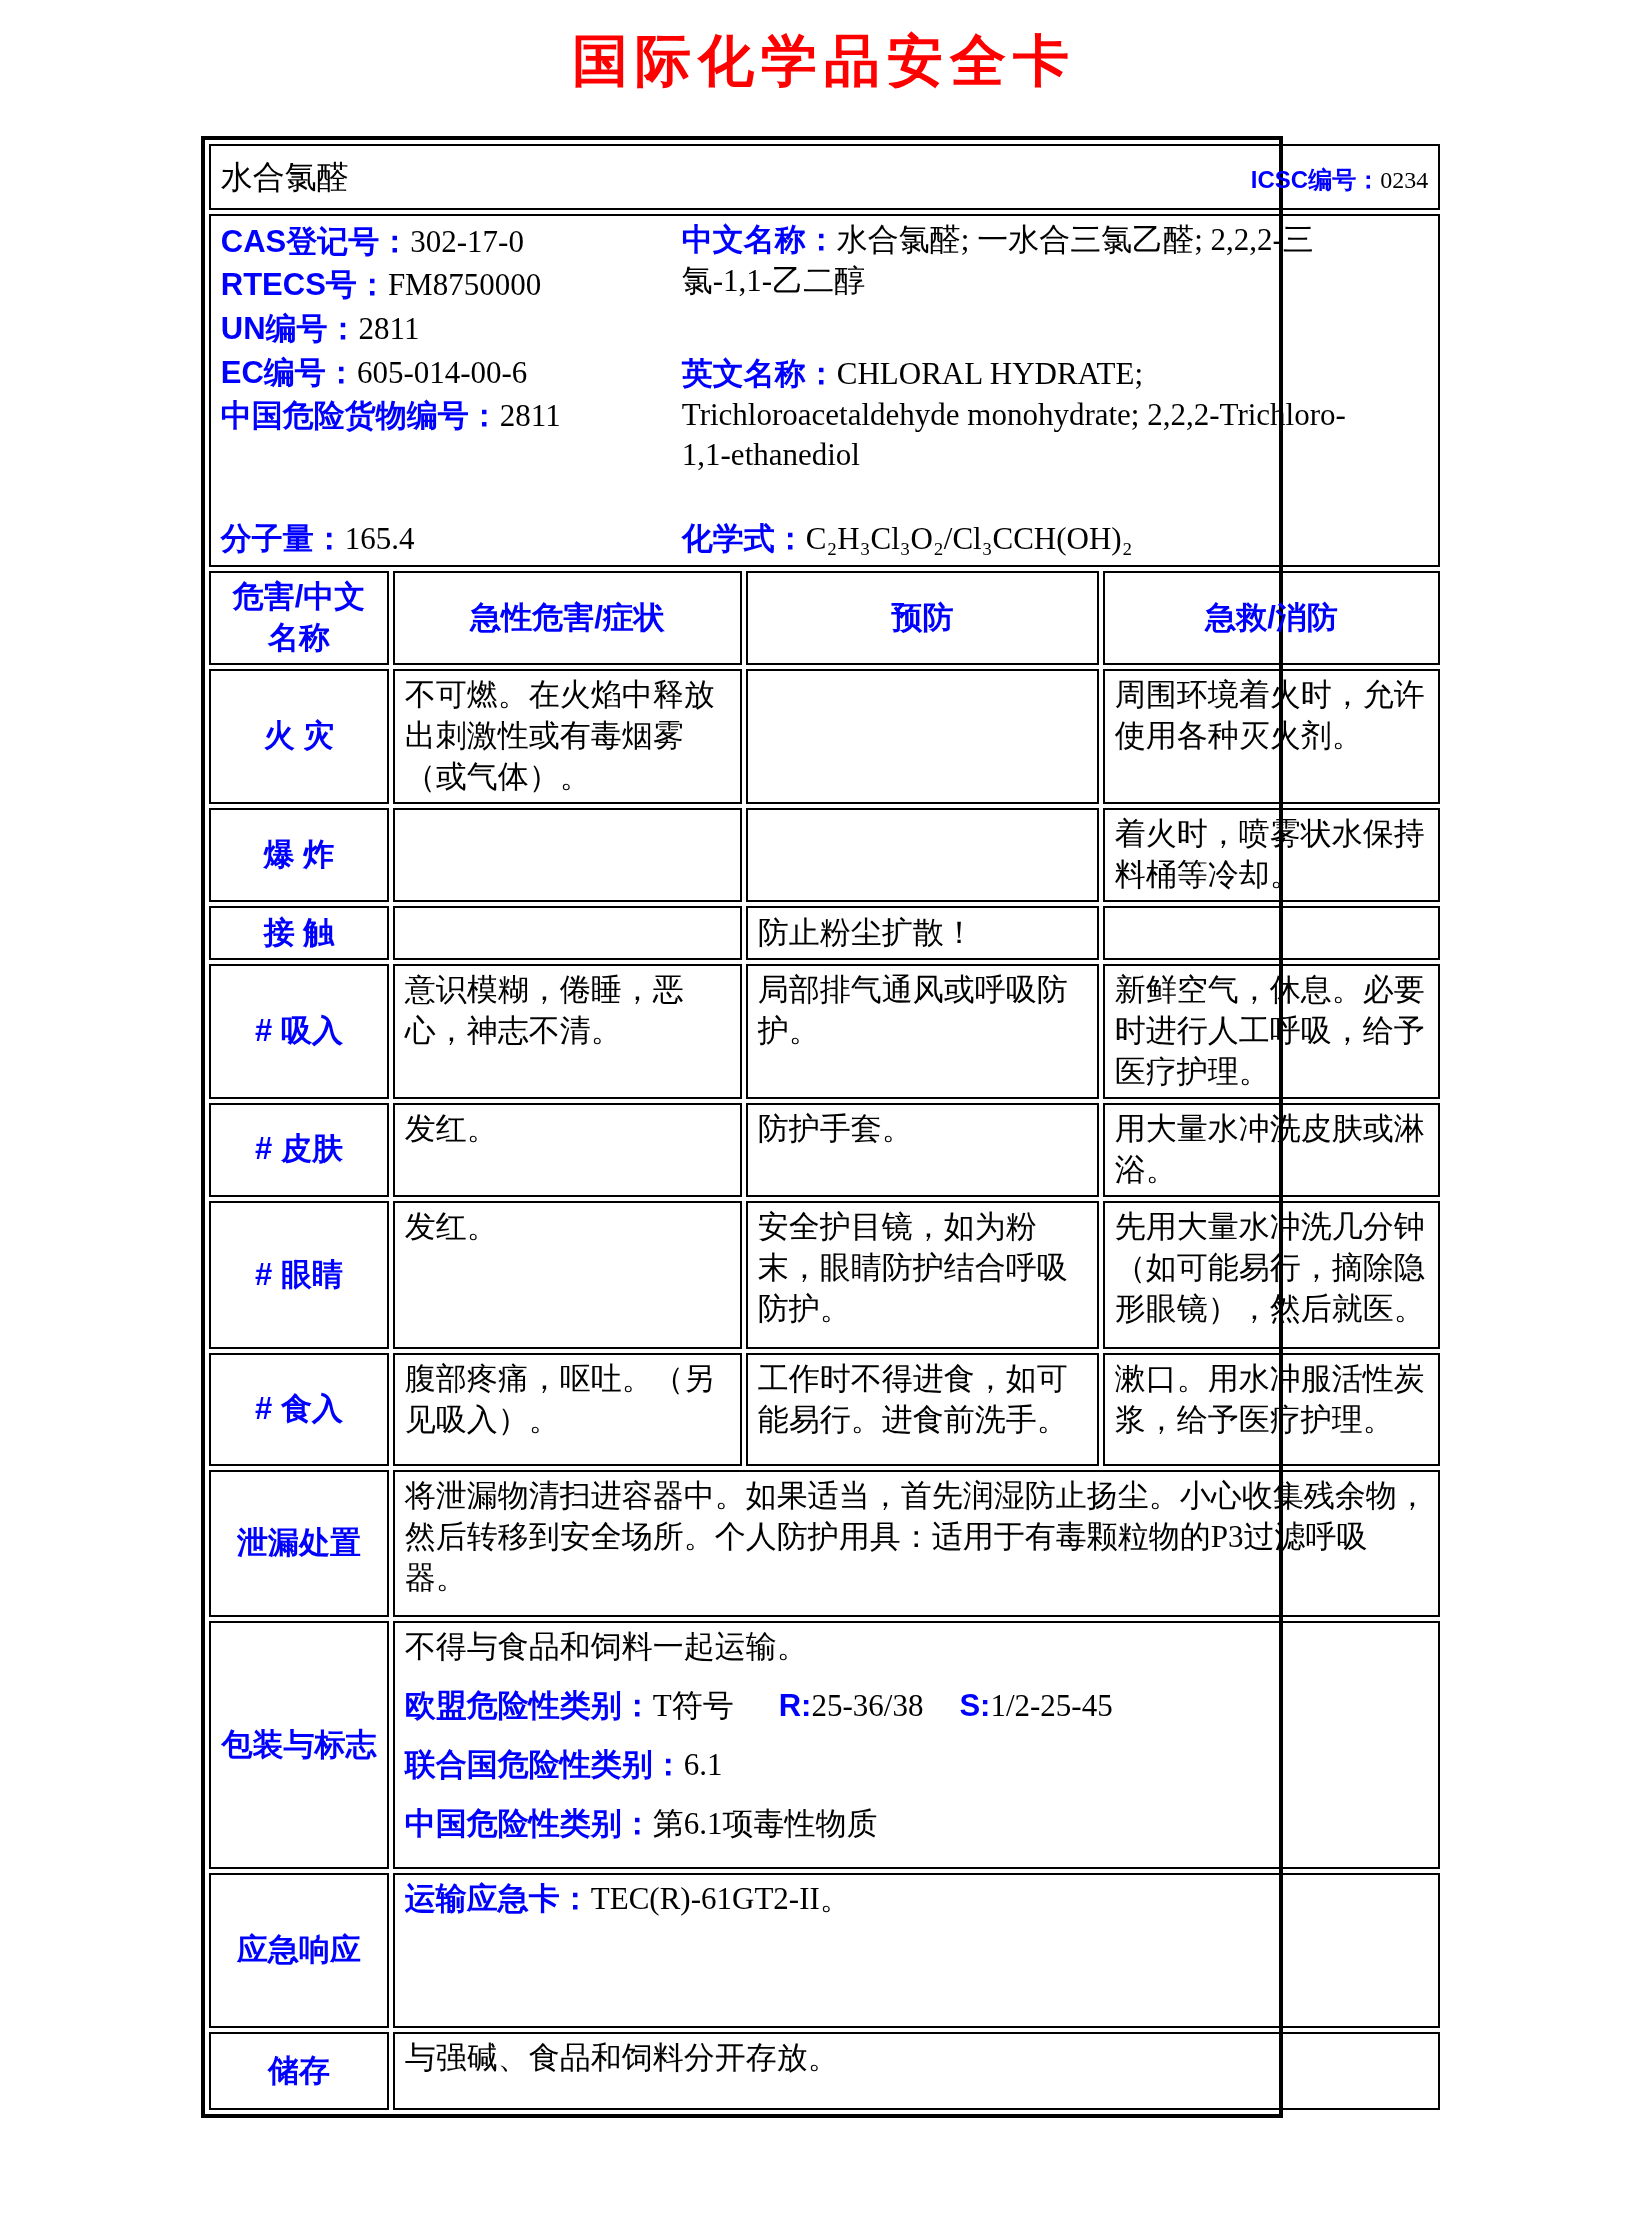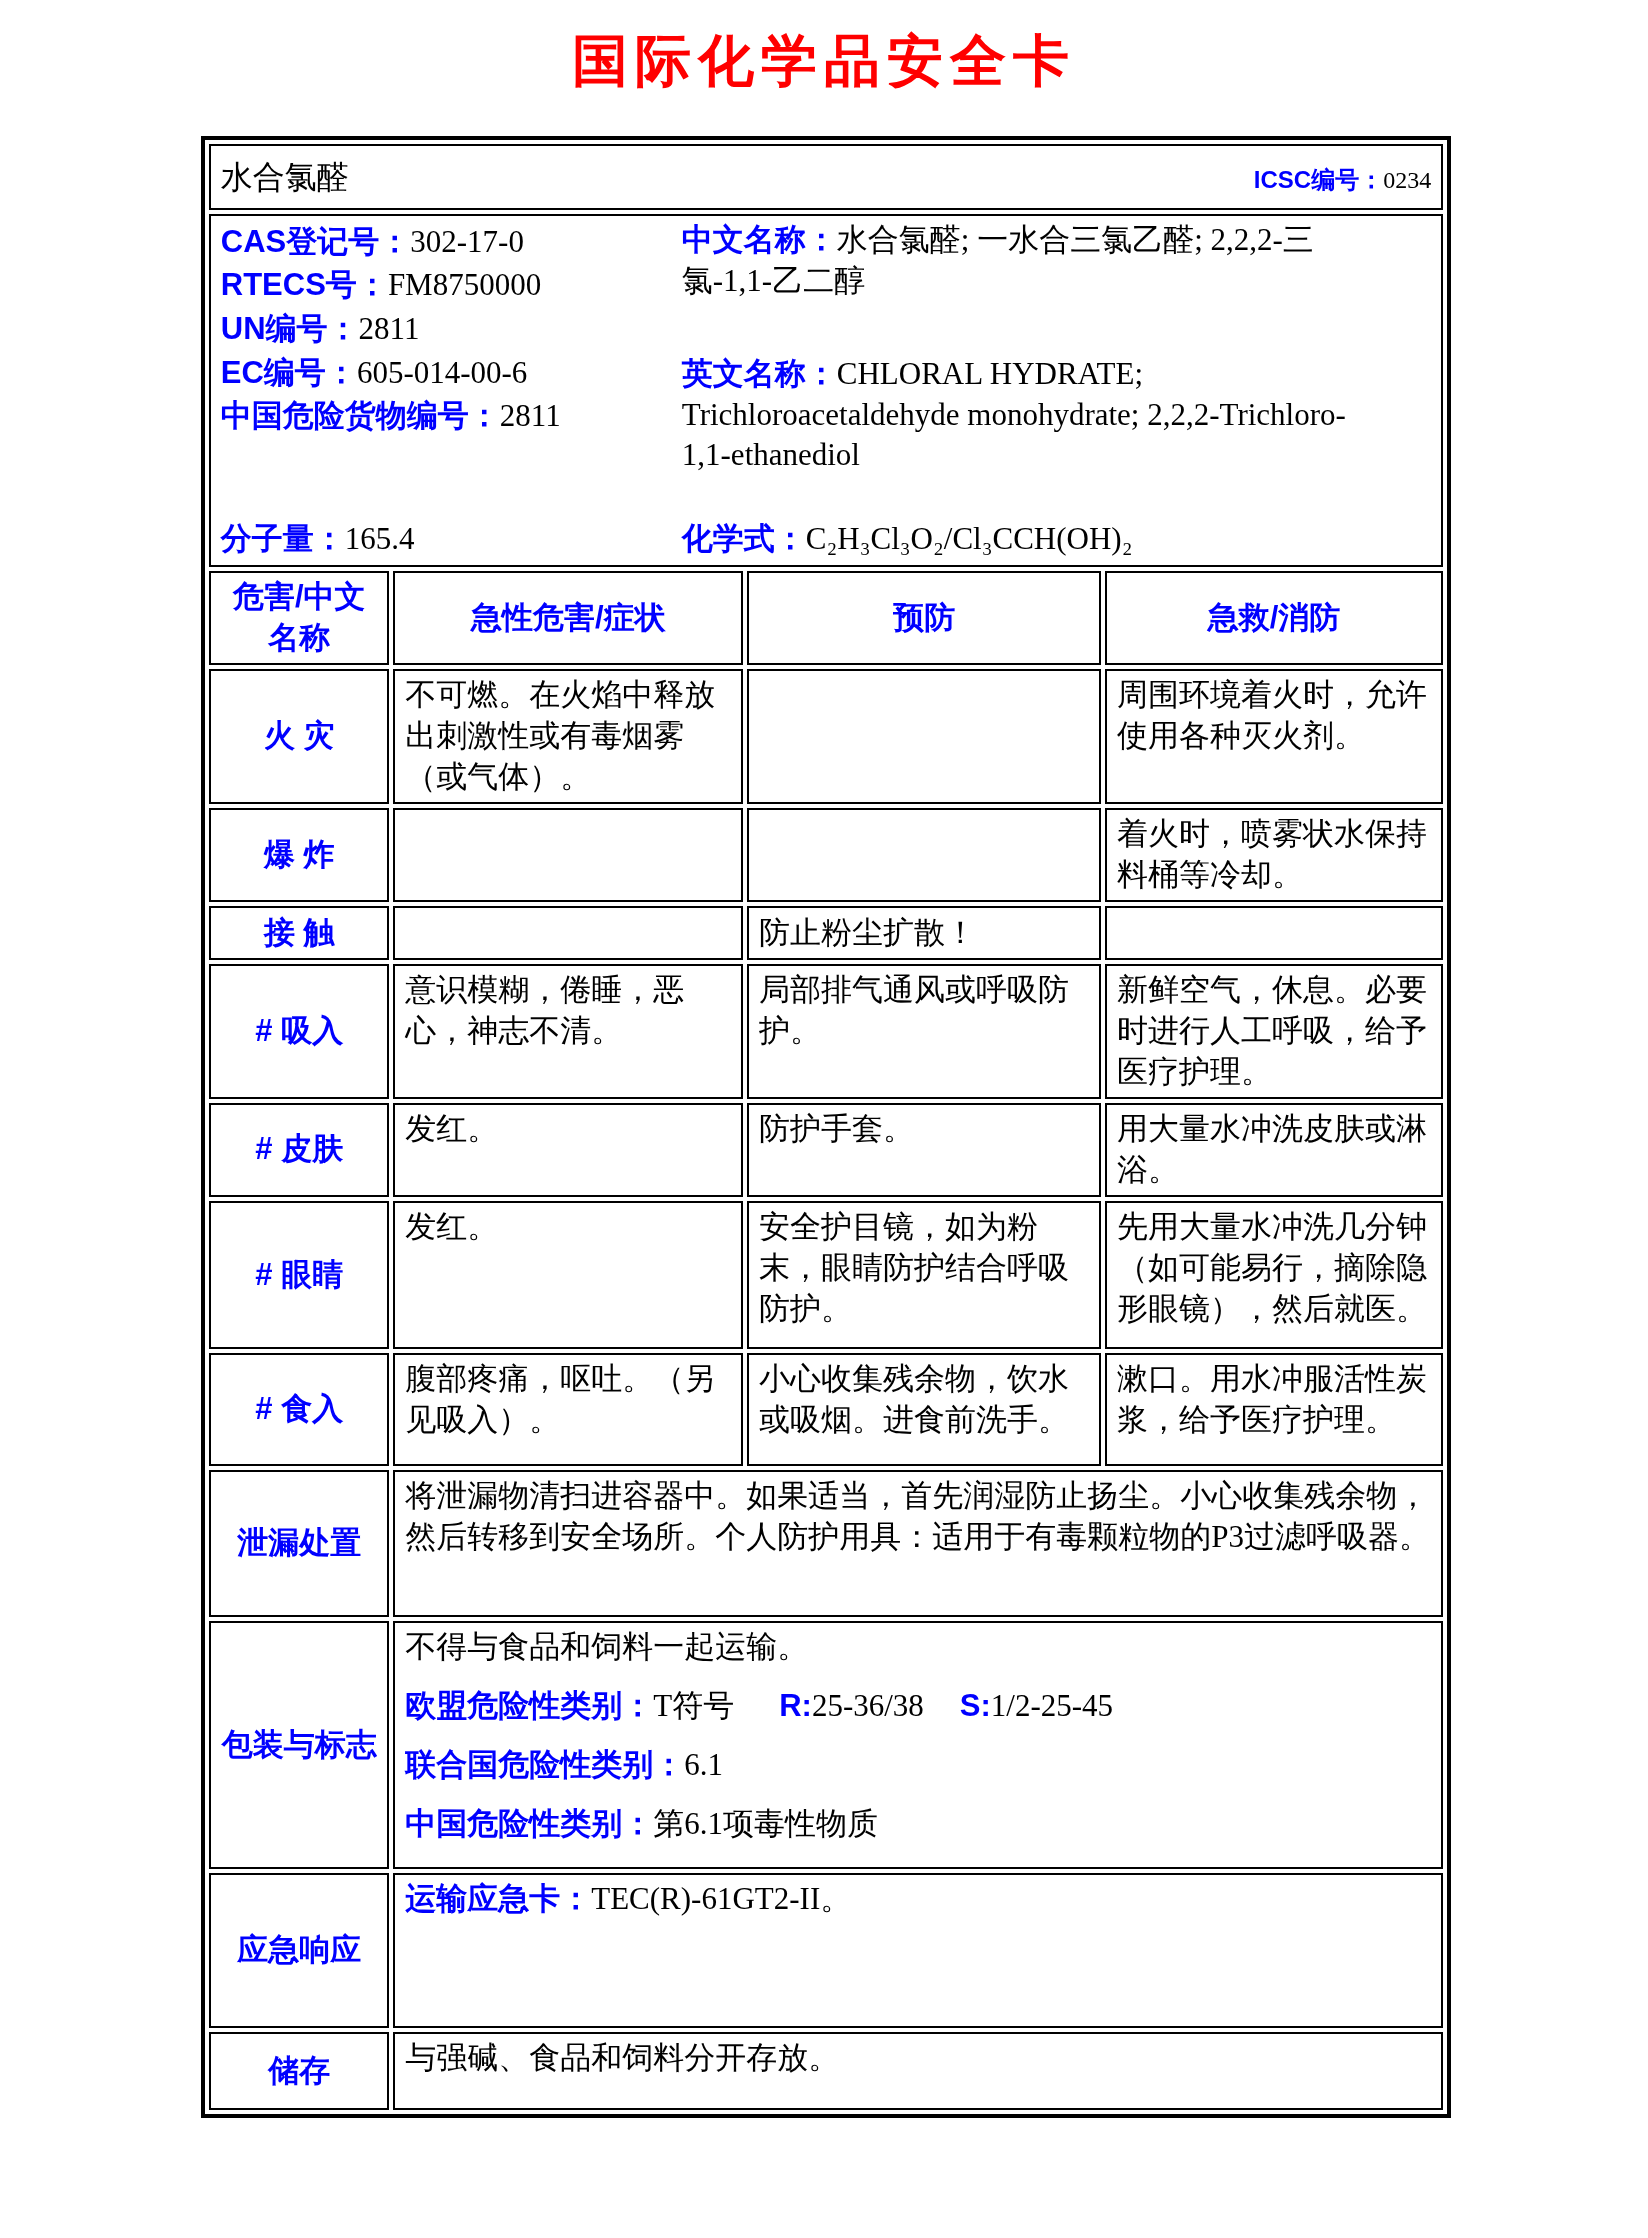--- a/index.html
+++ b/index.html
@@ -7,21 +7,21 @@
     width:1648px;height:2239px;position:relative;
     font-family:"Liberation Serif","DejaVu Serif",serif;
     color:#000;
   }
   .title{
     text-align:center;color:#ff0000;font-weight:900;
     font-size:56px;letter-spacing:7px;margin:24px 0 36px 0;
     font-family:"Liberation Serif","DejaVu Serif",serif;
   }
   .card{
-    margin-left:201px;width:1250px;
+    margin-left:201px;width:1082px;
     border:4.9px solid #000;box-sizing:border-box;background:#fff;
   }
   table.grid{
     border-collapse:separate;border-spacing:4.2px;
     width:100%;table-layout:fixed;
   }
   td.cell{
     border:2.1px solid #000;box-sizing:border-box;
     vertical-align:top;padding:4.2px 9.8px;
     font-size:31px;line-height:1.32;color:#000;
@@ -164,21 +164,21 @@
       <tr class="r-eyes">
         <td class="cell label-cell"><span class="lbl"># 眼睛</span></td>
         <td class="cell">发红。</td>
         <td class="cell">安全护目镜，如为粉末，眼睛防护结合呼吸防护。</td>
         <td class="cell">先用大量水冲洗几分钟（如可能易行，摘除隐形眼镜），然后就医。</td>
       </tr>
 
       <tr class="r-ingest">
         <td class="cell label-cell"><span class="lbl"># 食入</span></td>
         <td class="cell">腹部疼痛，呕吐。（另见吸入）。</td>
-        <td class="cell">小心收集残余物，饮水或吸烟。进食前洗手。</td>
+        <td class="cell">工作时不得进食，如可能易行。进食前洗手。</td>
         <td class="cell">漱口。用水冲服活性炭浆，给予医疗护理。</td>
       </tr>
 
       <tr class="r-spill">
         <td class="cell label-cell"><span class="lbl">泄漏处置</span></td>
         <td class="cell" colspan="3">将泄漏物清扫进容器中。如果适当，首先润湿防止扬尘。小心收集残余物，然后转移到安全场所。个人防护用具：适用于有毒颗粒物的P3过滤呼吸器。</td>
       </tr>
 
       <tr class="r-pack">
         <td class="cell label-cell"><span class="lbl">包装与标志</span></td>

